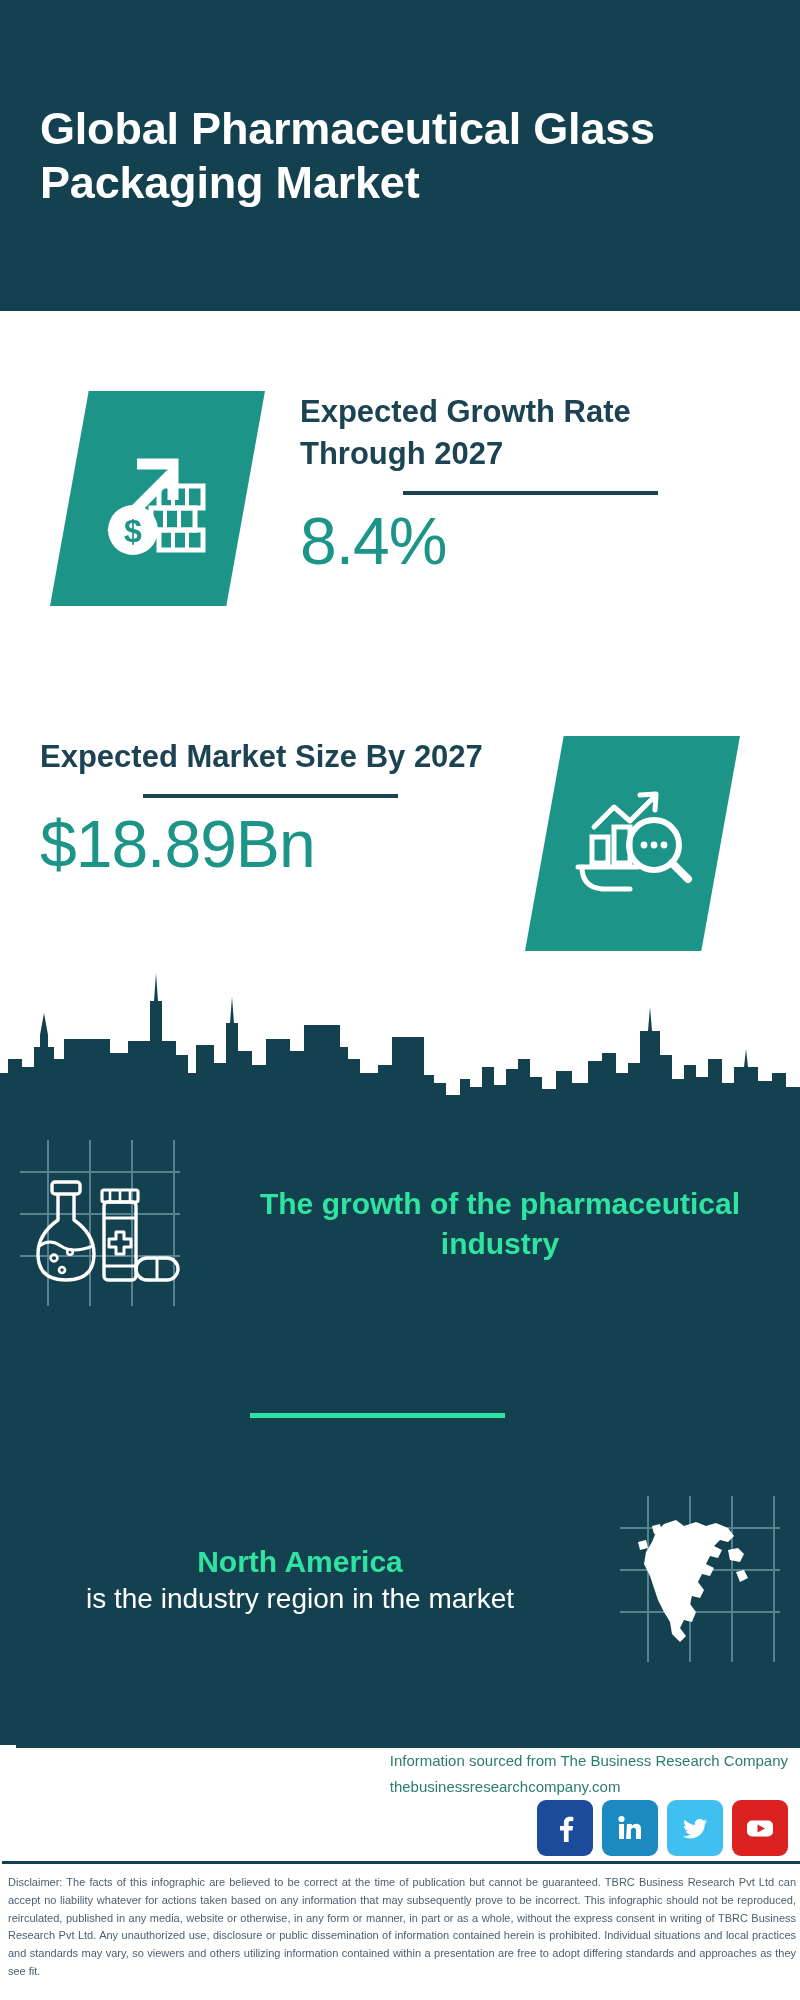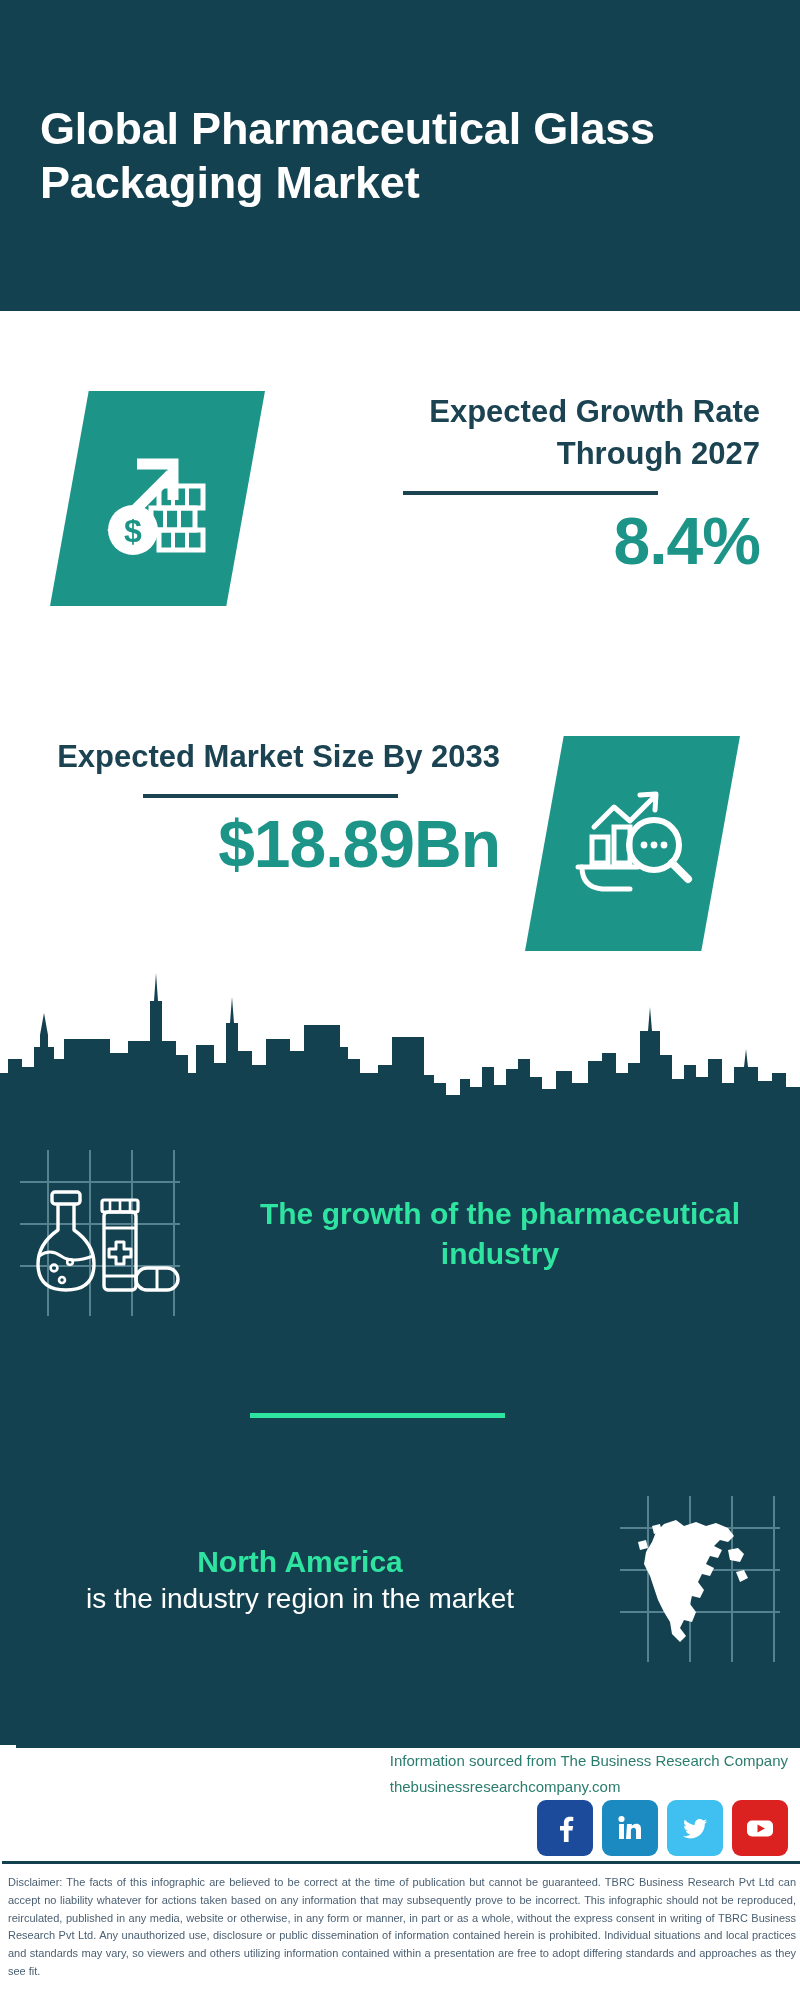--- a/index.html
+++ b/index.html
@@ -65,41 +65,41 @@
     top: 425px;
     width: 215px;
     height: 215px;
     clip-path: polygon(18% 0, 100% 0, 82% 100%, 0 100%);
   }
   .para svg { display: block; }
 
   
   .stat-block {
     position: absolute;
-    text-align: right;
+    text-align: left;
   }
   .stat-row1 { left: 300px; top: 80px; width: 460px; }
   .stat-row2 { left: 40px;  top: 425px; width: 460px; }
 
   .stat-label {
     color: #1b4352;
     font-size: 31px;
     font-weight: bold;
     line-height: 1.35;
   }
   .stat-rule {
     width: 255px;
     height: 4px;
     background: #1b4352;
     margin: 16px auto 12px auto;
   }
   .stat-value {
     color: #1d9488;
     font-size: 66px;
-    font-weight: bold;
+    font-weight: normal;
     line-height: 1.05;
     letter-spacing: -1px;
   }
 
   
   .skyline-wrap {
     position: absolute;
     left: 0;
     top: 955px;
     width: 800px;
@@ -116,21 +116,21 @@
     width: 800px;
     height: 635px;
     background: #14414f;
   }
 
   .insight {
     position: absolute;
     display: flex;
     align-items: center;
   }
-  .insight-a { left: 0px;  top: 24px;  width: 800px; }
+  .insight-a { left: 0px;  top: 14px;  width: 800px; }
   .insight-b { left: 0px;  top: 370px; width: 800px; }
 
   .insight-icon {
     width: 200px;
     height: 200px;
     flex: 0 0 200px;
     display: flex;
     align-items: center;
     justify-content: center;
   }
@@ -246,21 +246,21 @@
       </svg>
     </div>
 
     <div class="stat-block stat-row1">
       <div class="stat-label">Expected Growth Rate Through 2027</div>
       <div class="stat-rule"></div>
       <div class="stat-value">8.4%</div>
     </div>
 
     <div class="stat-block stat-row2">
-      <div class="stat-label">Expected Market Size By 2033</div>
+      <div class="stat-label">Expected Market Size By 2027</div>
       <div class="stat-rule"></div>
       <div class="stat-value">$18.89Bn</div>
     </div>
 
     <div class="para para-right">
       <svg width="130" height="130" viewBox="0 0 130 130">
 
         <path d="M26 48 L46 28 L62 42 L86 18" stroke="#ffffff" stroke-width="5" fill="none" stroke-linejoin="round" stroke-linecap="round"></path>
         <path d="M72 16 L88 15 L87 31" stroke="#ffffff" stroke-width="5" fill="none" stroke-linecap="round" stroke-linejoin="round"></path>
 

